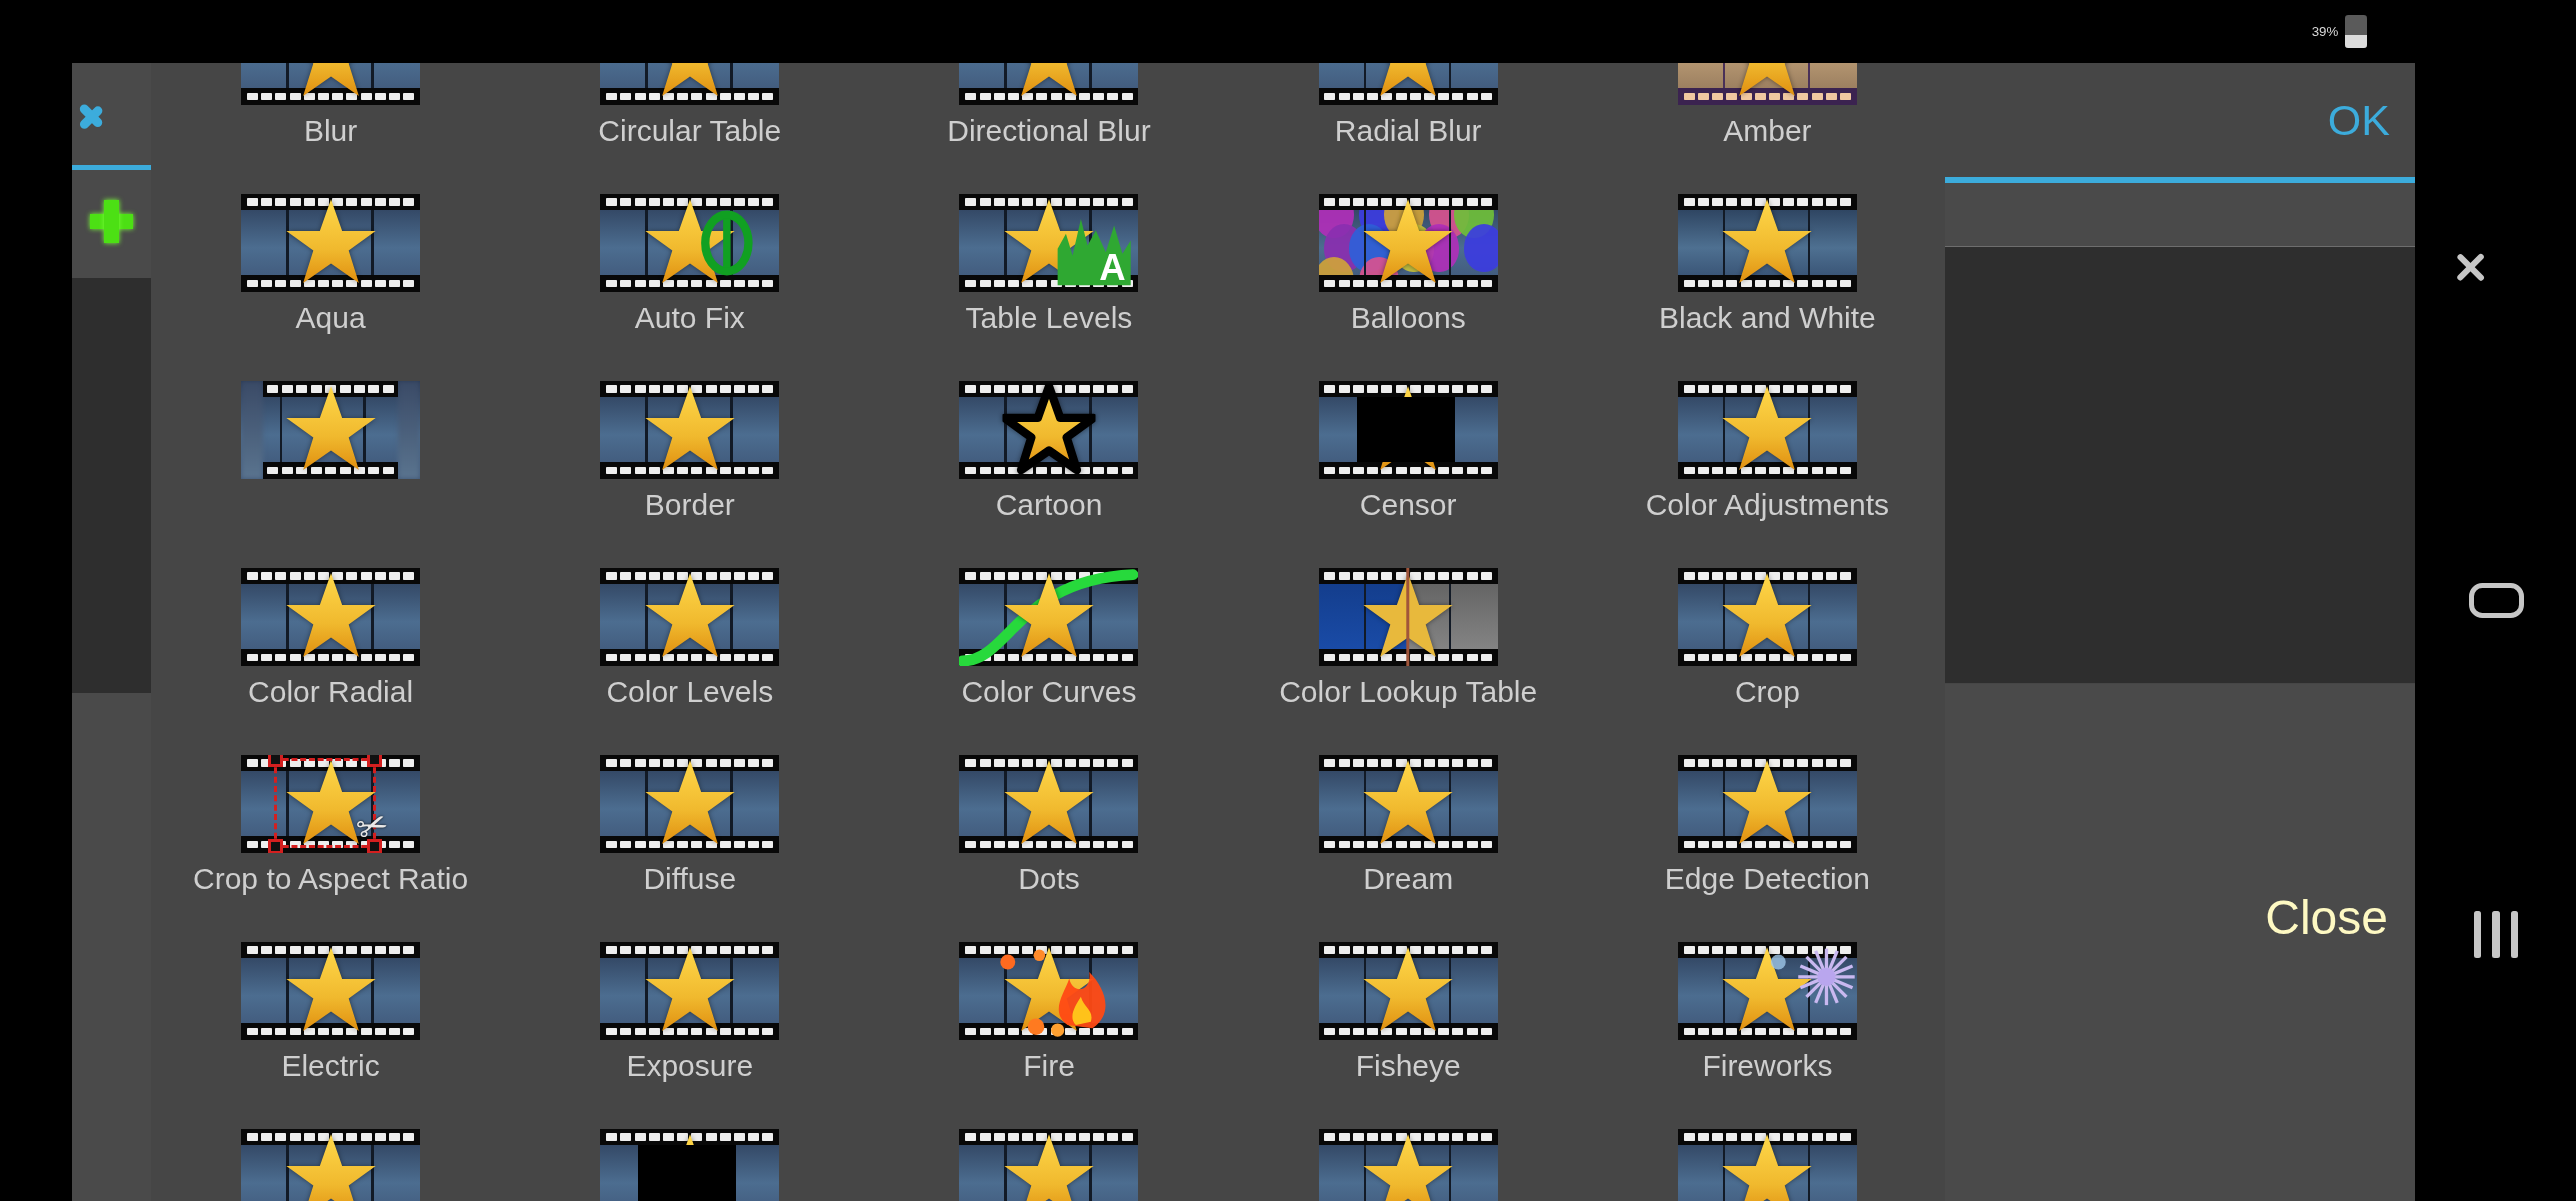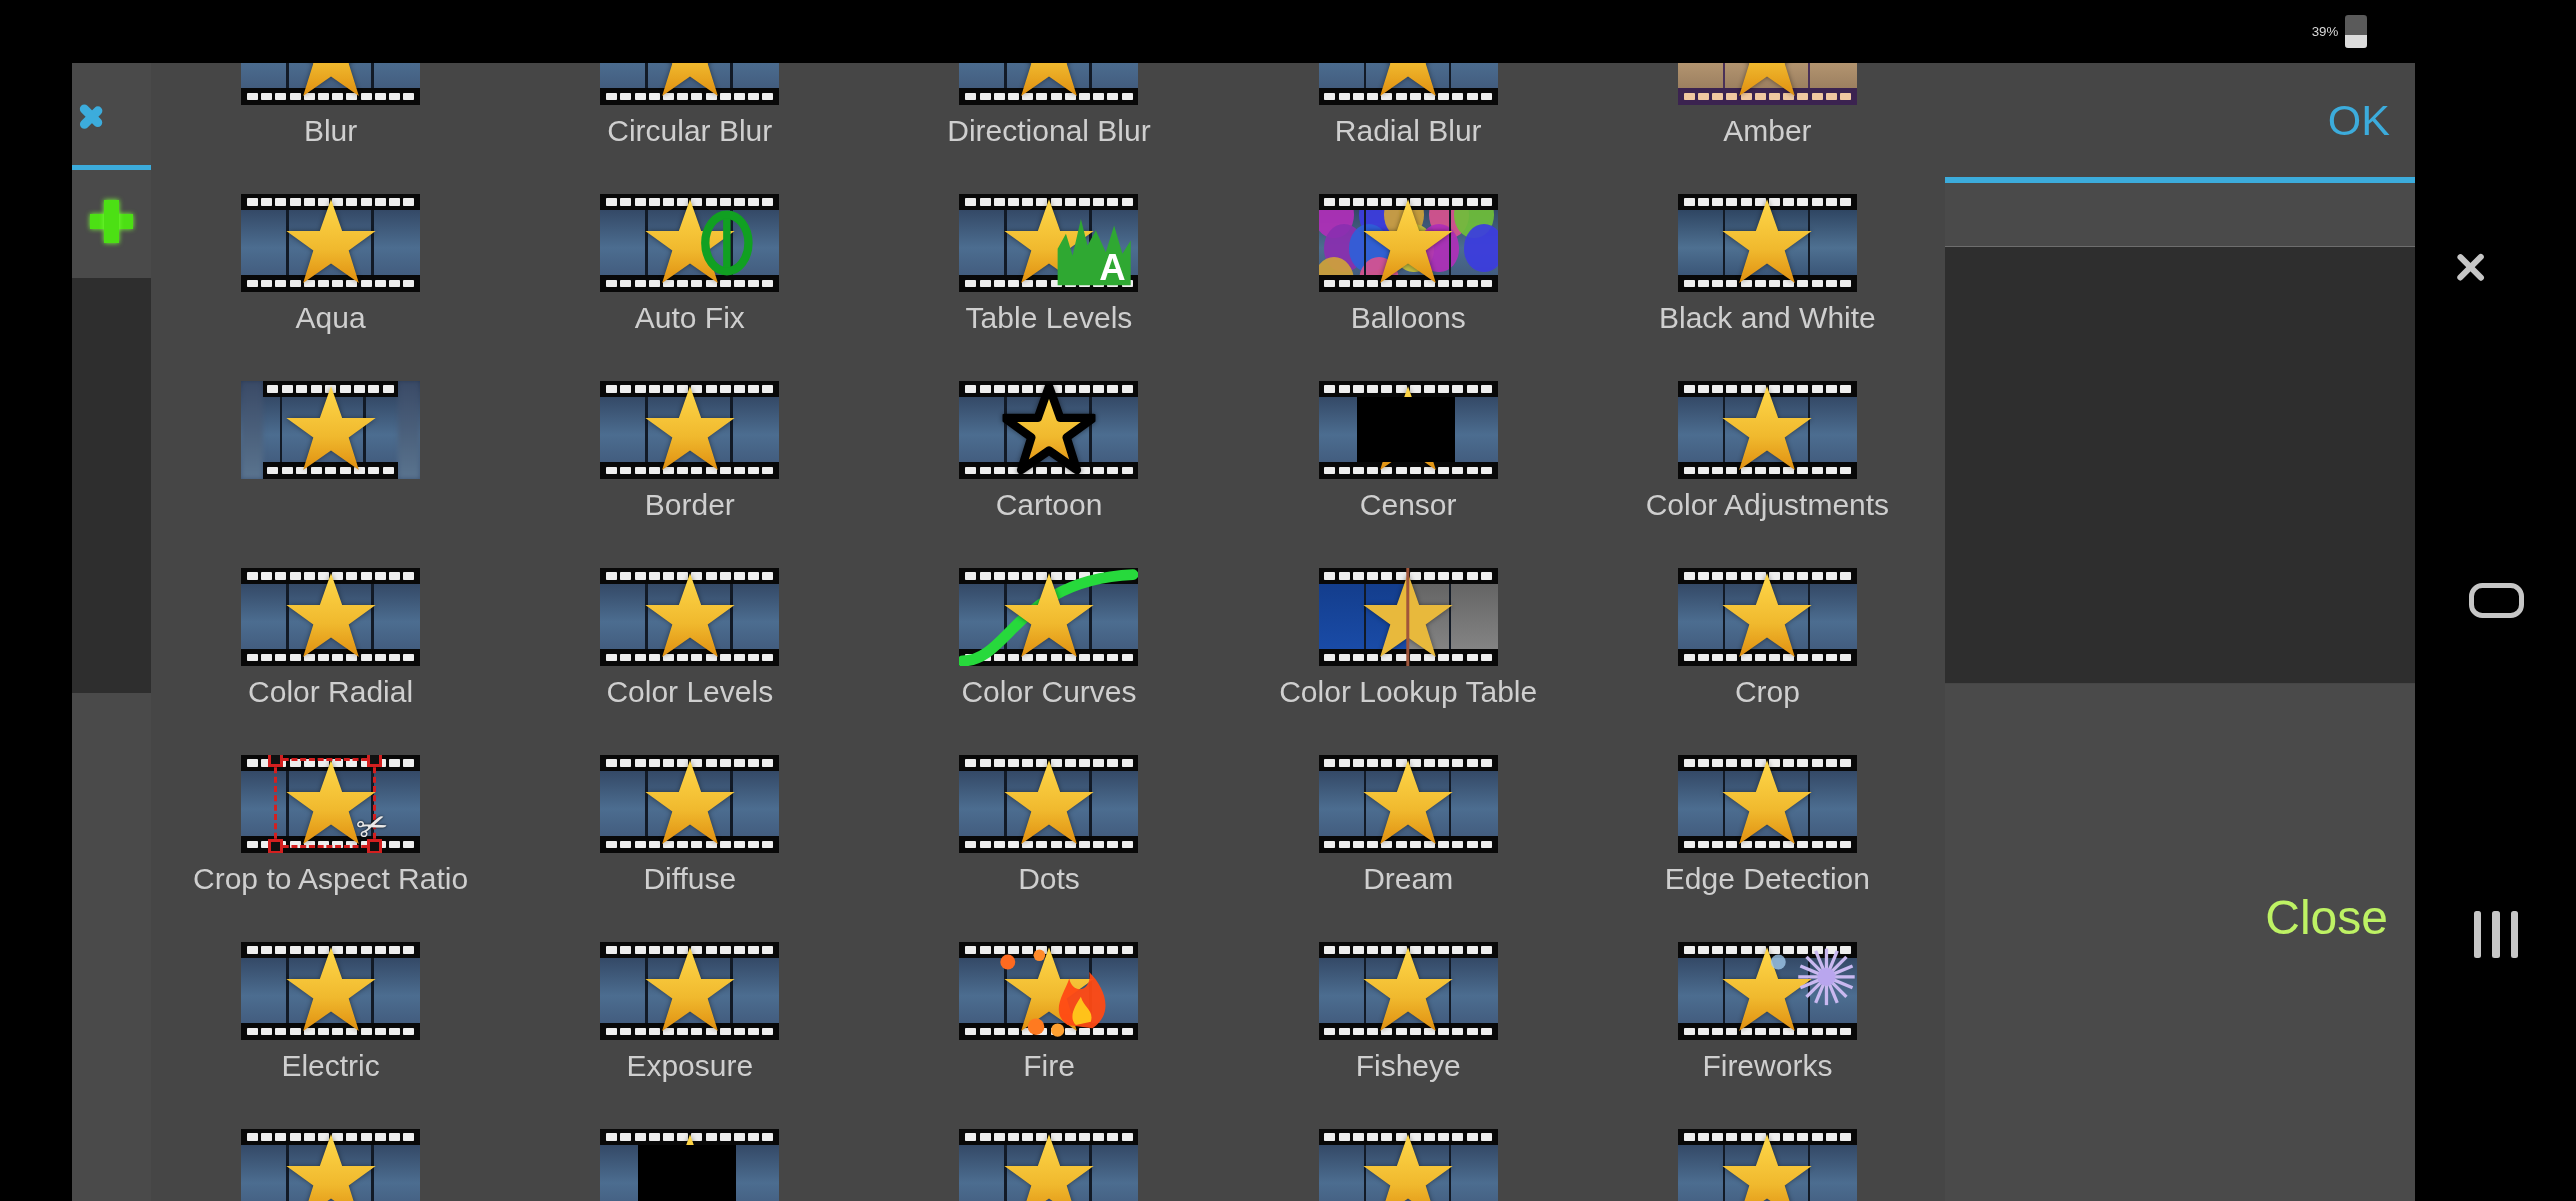--- a/index.html
+++ b/index.html
@@ -184,21 +184,21 @@
   }
   #panel-dark{
     position:absolute; left:0; top:184px; width:470px; height:436px;
     background:#2e2e2e;
   }
   #panel-light{
     position:absolute; left:0; top:621px; width:470px; height:517px;
     background:#4a4a4a; display:flex; align-items:center;
     justify-content:flex-end; padding-right:27px; padding-bottom:50px;
   }
-  #close-label{ font-size:48px; color:#bef264;text-align:right; }
+  #close-label{ font-size:48px; color:#fef9c3;text-align:right; }
 
   
   #nav-bar{
     position:absolute; left:2416px; top:0; width:160px; height:1201px;
     background:#000;
   }
   .nav-btn{
     position:absolute; left:0; width:160px; height:117px;
     display:flex; align-items:center; justify-content:center;
   }
@@ -301,21 +301,21 @@
                   <linearGradient id="gf0b92e" x1="0" y1="0" x2="0" y2="1">
     <stop offset="0%" stop-color="#ffd84a"></stop>
                     <stop offset="60%" stop-color="#f0b92e"></stop>
     <stop offset="100%" stop-color="#e08f10"></stop>
                   </linearGradient>
                 </defs>
   <path d="M50 3 L62 37 L98 37 L69 58 L80 93 L50 72 L20 93 L31 58 L2 37 L38 37 Z" fill="url(#gf0b92e)"></path>
 </svg>
             </div>
           </div>
-          <div class="label">Circular Blur</div>
+          <div class="label">Circular Table</div>
         </div>
         <div class="cell">
           <div class="thumb ">
             <div class="perf bot">
               <i></i>
               <i></i>
               <i></i>
               <i></i>
               <i></i>
               <i></i>

